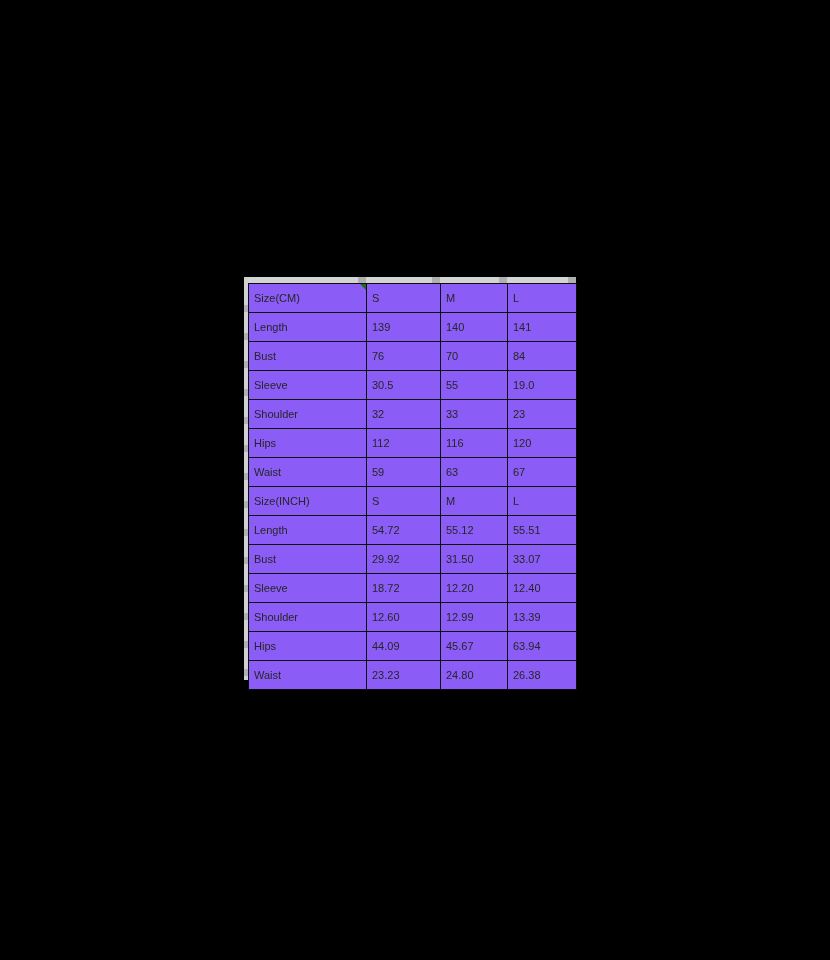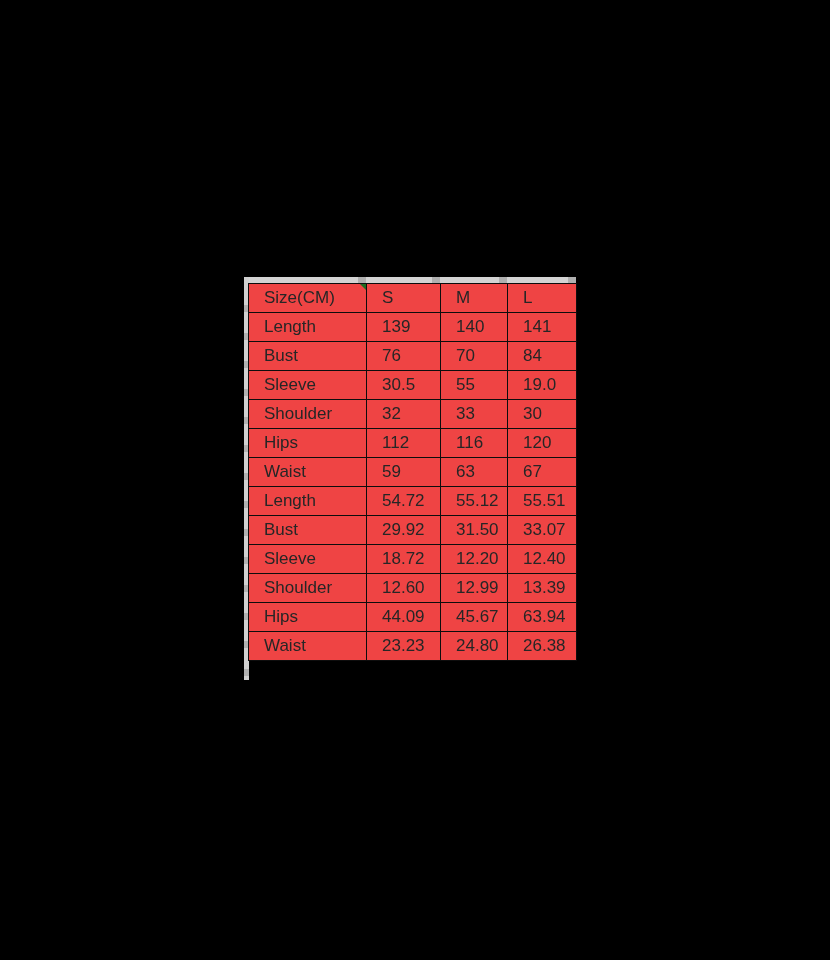--- a/index.html
+++ b/index.html
@@ -63,27 +63,27 @@
     top: 6px;
     border-collapse: collapse;
     table-layout: fixed;
     width: 328px;
     background: #ffffff;
     border: 1px solid #0d0d0d;
   }
   #size-table td {
     border: 1px solid #0d0d0d;
     height: 28px;
-    padding: 0 15px;
-    font-size: 17px;
+    padding: 0 5px;
+    font-size: 11px;
     line-height: 28px;
     color: #262626;
     white-space: nowrap;
     overflow: hidden;
-    background: #ef4444;
+    background: #8b5cf6;
     vertical-align: middle;
   }
   #size-table col.c-label { width: 118px; }
   #size-table col.c-s     { width: 74px; }
   #size-table col.c-m     { width: 67px; }
   #size-table col.c-l     { width: 69px; }
 
   td.label-cell  { background: #c3d69b; }
   tr.header-row td { background: #c3d69b; }
 
@@ -159,34 +159,40 @@
         <tr>
           <td class="label-cell">Sleeve</td>
           <td>30.5</td>
           <td>55</td>
           <td>19.0</td>
         </tr>
         <tr>
           <td class="label-cell">Shoulder</td>
           <td>32</td>
           <td>33</td>
-          <td>30</td>
+          <td>23</td>
         </tr>
         <tr>
           <td class="label-cell">Hips</td>
           <td>112</td>
           <td>116</td>
           <td>120</td>
         </tr>
         <tr>
           <td class="label-cell">Waist</td>
           <td>59</td>
           <td>63</td>
           <td>67</td>
         </tr>
+        <tr class="header-row">
+          <td class="label-cell">Size(INCH)</td>
+          <td>S</td>
+          <td>M</td>
+          <td>L</td>
+        </tr>
         <tr>
           <td class="label-cell">Length</td>
           <td>54.72</td>
           <td>55.12</td>
           <td>55.51</td>
         </tr>
         <tr>
           <td class="label-cell">Bust</td>
           <td>29.92</td>
           <td>31.50</td>

